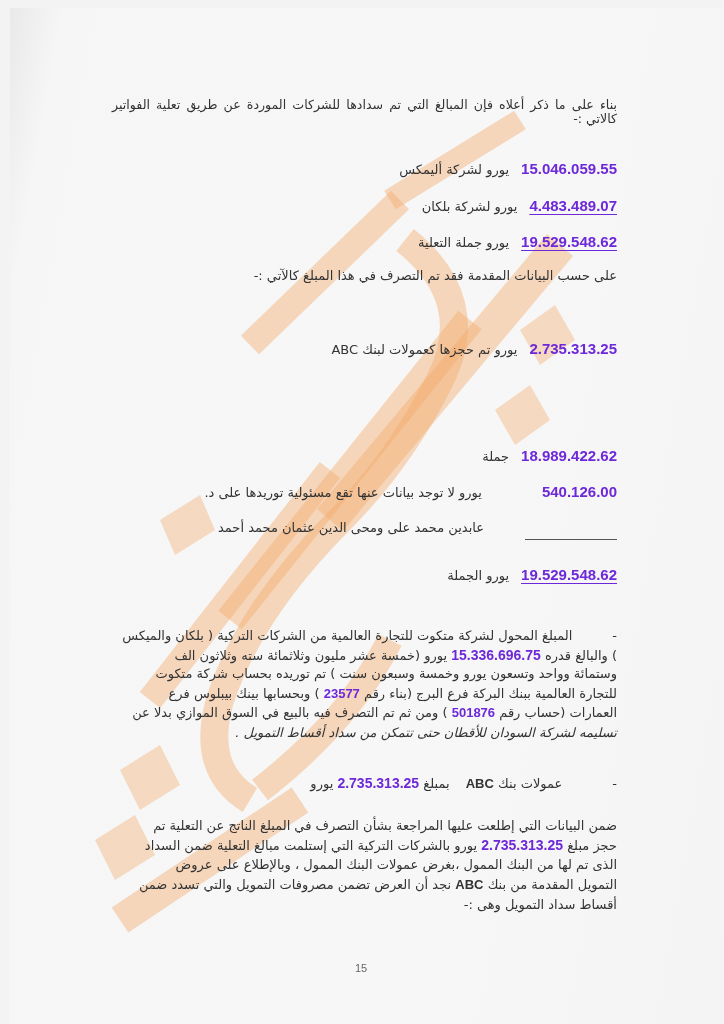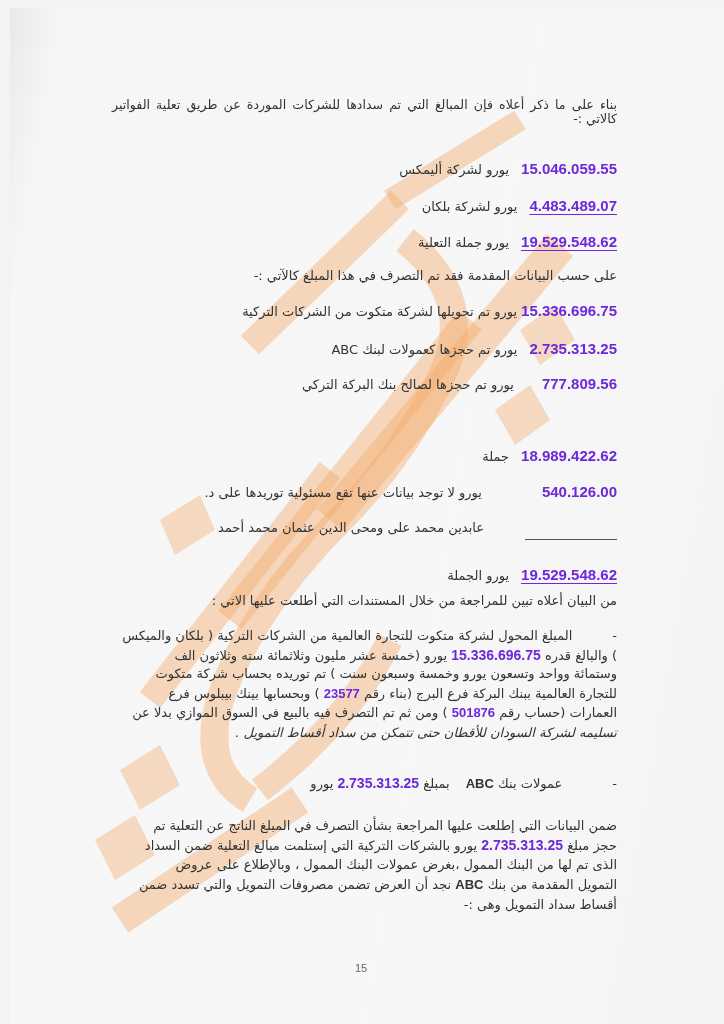--- a/index.html
+++ b/index.html
@@ -89,44 +89,37 @@
   </div>
   <div class="line" style="top:197px;">
     <span class="amt u">4.483.489.07</span><span class="gap"></span><span>يورو لشركة بلكان</span>
   </div>
   <div class="line" style="top:233px;">
     <span class="amt u">19.529.548.62</span><span class="gap"></span><span>يورو جملة التعلية</span>
   </div>
 
   <div class="line" style="top:268px;">على حسب البيانات المقدمة فقد تم التصرف في هذا المبلغ كالآتي :-</div>
 
-  <div class="line" style="top:302px;">
-    <span class="amt">15.336.696.75</span><span class="gap" style="width:4px"></span><span>يورو تم تحويلها لشركة متكوت من الشركات التركية</span>
-  </div>
   <div class="line" style="top:340px;">
     <span class="amt">2.735.313.25</span><span class="gap"></span><span>يورو تم حجزها كعمولات لبنك ABC</span>
-  </div>
-  <div class="line" style="top:375px;">
-    <span class="amt">777.809.56</span><span class="gap" style="width:28px"></span><span>يورو تم حجزها لصالح بنك البركة التركي</span>
   </div>
   <div class="line" style="top:447px;">
     <span class="amt">18.989.422.62</span><span class="gap"></span><span>جملة</span>
   </div>
 
   <div class="line" style="top:483px;">
     <span class="amt">540.126.00</span><span class="biggap"></span><span>يورو لا توجد بيانات عنها تقع مسئولية توريدها على د.</span>
   </div>
   <div class="blank-line"></div>
   <div class="line" style="top:520px; right:240px;">عابدين محمد على ومحى الدين عثمان محمد أحمد</div>
 
   <div class="line" style="top:554px;margin-top:12px;">
     <span class="amt u">19.529.548.62</span><span class="gap"></span><span>يورو الجملة</span>
   </div>
 
-  <div class="line" style="top:593px;">من البيان أعلاه تبين للمراجعة من خلال المستندات التي أطلعت عليها الاتي :</div>
 
   <div class="line" style="top:628px;">
     <span>-</span><span class="lead" style="width:40px"></span><span>المبلغ المحول لشركة متكوت للتجارة العالمية من الشركات التركية ( بلكان والميكس</span>
   </div>
   <div class="line" style="top:647px;">
     <span>) والبالغ قدره</span>
     <span class="amt" style="font-size:14px">15.336.696.75</span>
     <span>يورو (خمسة عشر مليون وثلاثمائة سته وثلاثون الف</span>
   </div>
   <div class="line" style="top:666px;">وستمائة وواحد وتسعون يورو وخمسة وسبعون سنت ) تم توريده بحساب شركة متكوت</div>

